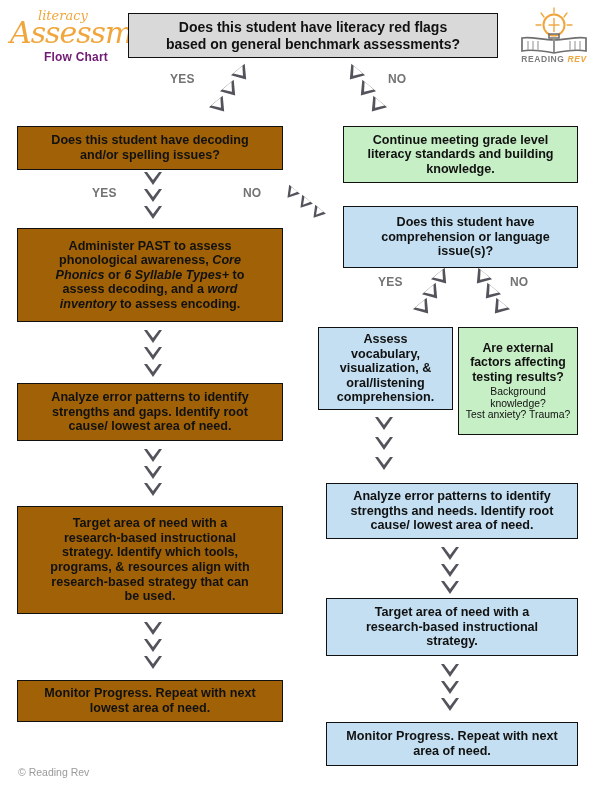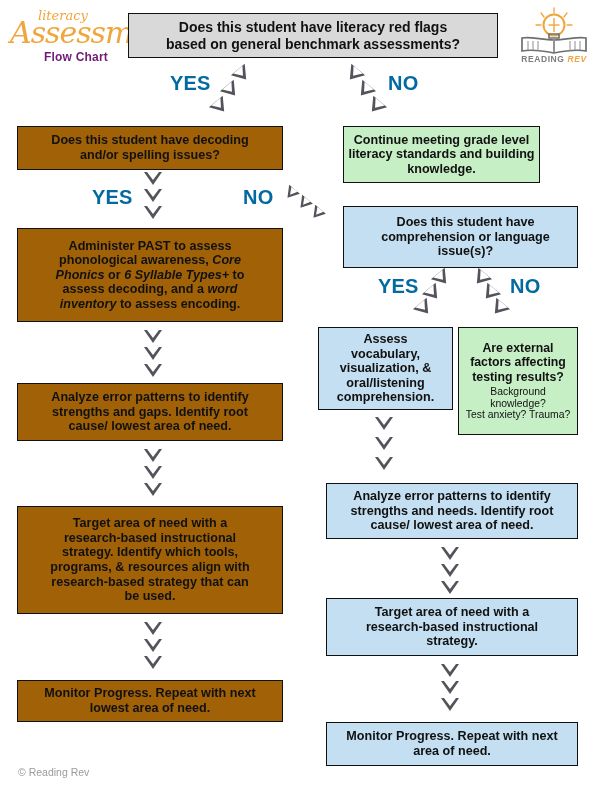--- a/index.html
+++ b/index.html
@@ -45,23 +45,23 @@
   .node .sub {
     font-weight: normal;
     line-height: 1.12;
   }
   .ital { font-style: italic; }
 
   
   .branch-label {
     position: absolute;
     font-weight: bold;
-    font-size: 20px;
+    font-size: 12px;
     letter-spacing: .2px;
-    color: #0369a1;
+    color: #737373;
   }
 
   
   .arrow-group {
     position: absolute;
   }
   .chev {
     position: absolute;
     width: 0;
     height: 0;
@@ -276,21 +276,21 @@
     <span class="chev" style="left:4px; top:0px;"></span>
     <span class="chev" style="left:4px; top:17px;"></span>
     <span class="chev" style="left:4px; top:34px;"></span>
   </div>
 
   <div class="node orange" style="left:17px; top:680px; width:266px; height:42px; font-size:12.6px;">
     <span class="line">Monitor Progress. Repeat with next</span>
     <span class="line">lowest area of need.</span>
   </div>
 
-  <div class="node green" style="left:343px; top:126px; width:197px; height:57px; font-size:12.6px;">
+  <div class="node green" style="left:343px; top:126px; width:235px; height:57px; font-size:12.6px;">
     <span class="line">Continue meeting grade level</span>
     <span class="line">literacy standards and building</span>
     <span class="line">knowledge.</span>
   </div>
 
   <div class="node blue" style="left:343px; top:206px; width:235px; height:62px; font-size:12.6px;padding-left:16px;">
     <span class="line">Does this student have</span>
     <span class="line">comprehension or language</span>
     <span class="line">issue(s)?</span>
   </div>

